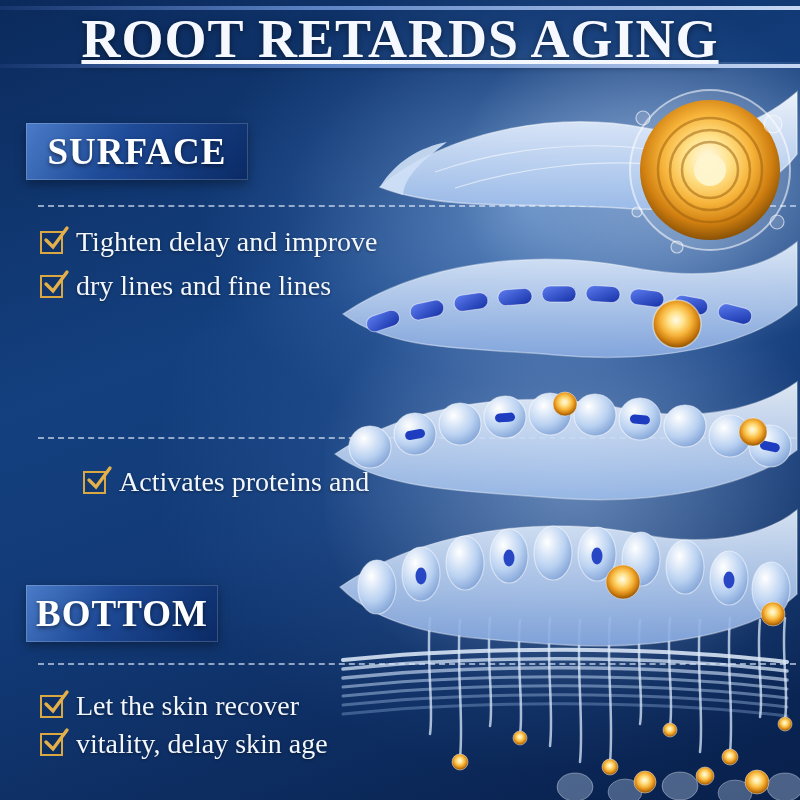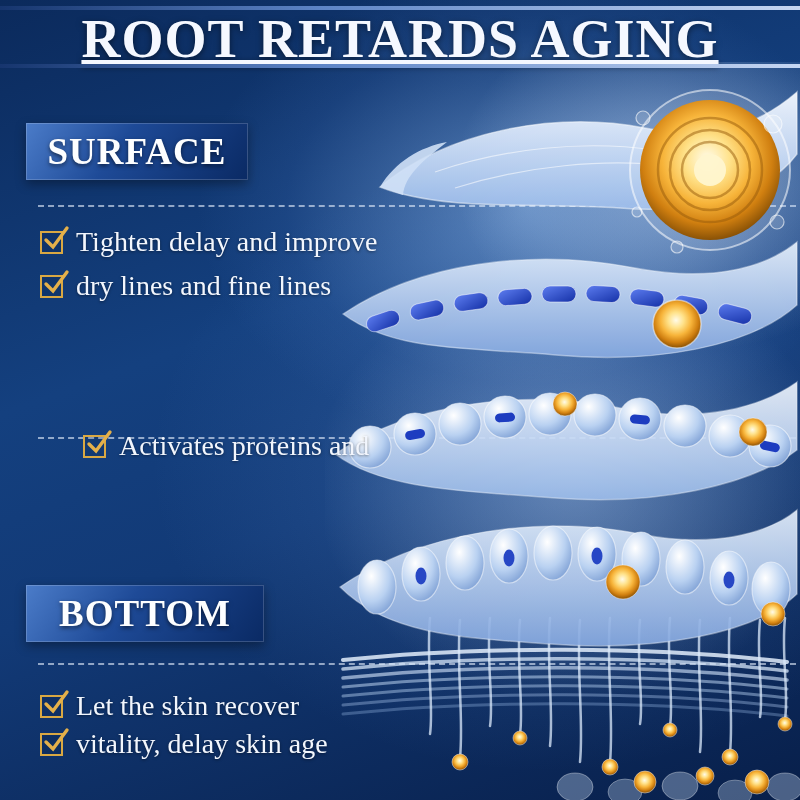--- a/index.html
+++ b/index.html
@@ -24,37 +24,37 @@
 
   
   .label-box { position:absolute; left:26px; width:222px; height:57px; z-index:3;
     display:flex; align-items:center; justify-content:center;
     font-size:37px; font-weight:700; letter-spacing:1px; color:#fdfeff;
     background:linear-gradient(125deg, #4b7cc9 0%, #1e4a97 42%, #0a2a64 100%);
     box-shadow:inset 0 0 0 1px rgba(255,255,255,0.18), 0 4px 10px rgba(0,0,0,0.35);
     text-shadow:0 2px 4px rgba(0,0,0,0.55); }
   #box-surface { top:123px; }
   #box-middle  { top:357px; }
-  #box-bottom  { top:585px; width:238px; }
+  #box-bottom  { top:585px; width:192px; }
 
   
   .divider { position:absolute; left:38px; right:4px; height:0; z-index:1;
     border-top:2px dashed rgba(226,236,250,0.62); }
   #div-1 { top:205px; } #div-2 { top:437px; } #div-3 { top:663px; }
 
   
   .check-row { position:absolute; left:40px; display:flex; align-items:center;
     gap:13px; height:36px; z-index:3; }
   .cb { width:23px; height:23px; border:2px solid #d9a843; position:relative;
     flex:0 0 auto; background:rgba(0,0,0,0.08); }
   .cb svg { position:absolute; left:0px; top:-7px; width:27px; height:27px; overflow:visible; }
   .check-text { font-size:28px; color:#f2f6fd; white-space:nowrap;
     text-shadow:0 1px 3px rgba(0,0,0,0.45); }
   #row-1a { top:224px; } #row-1b { top:262px;margin-top:6px; }
-  #row-2a { top:428px;padding-left:43px; } #row-2b { top:494px; }
+  #row-2a { top:464px;padding-left:43px; } #row-2b { top:494px; }
   #row-3a { top:688px; } #row-3b { top:726px; }
 
   
   #illus { position:absolute; left:325px; top:62px; width:475px; height:738px; z-index:2; }
 </style>
 </head>
 <body>
 
 <div id="canvas">
 

